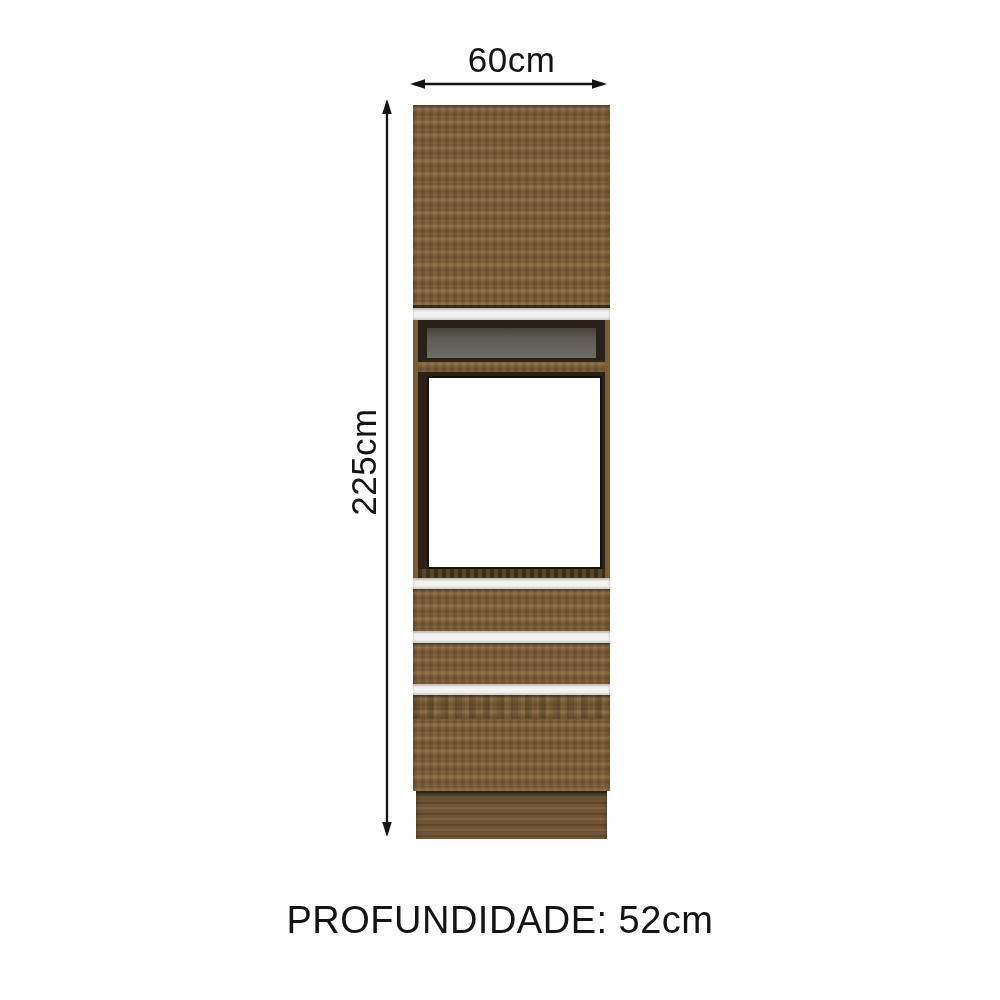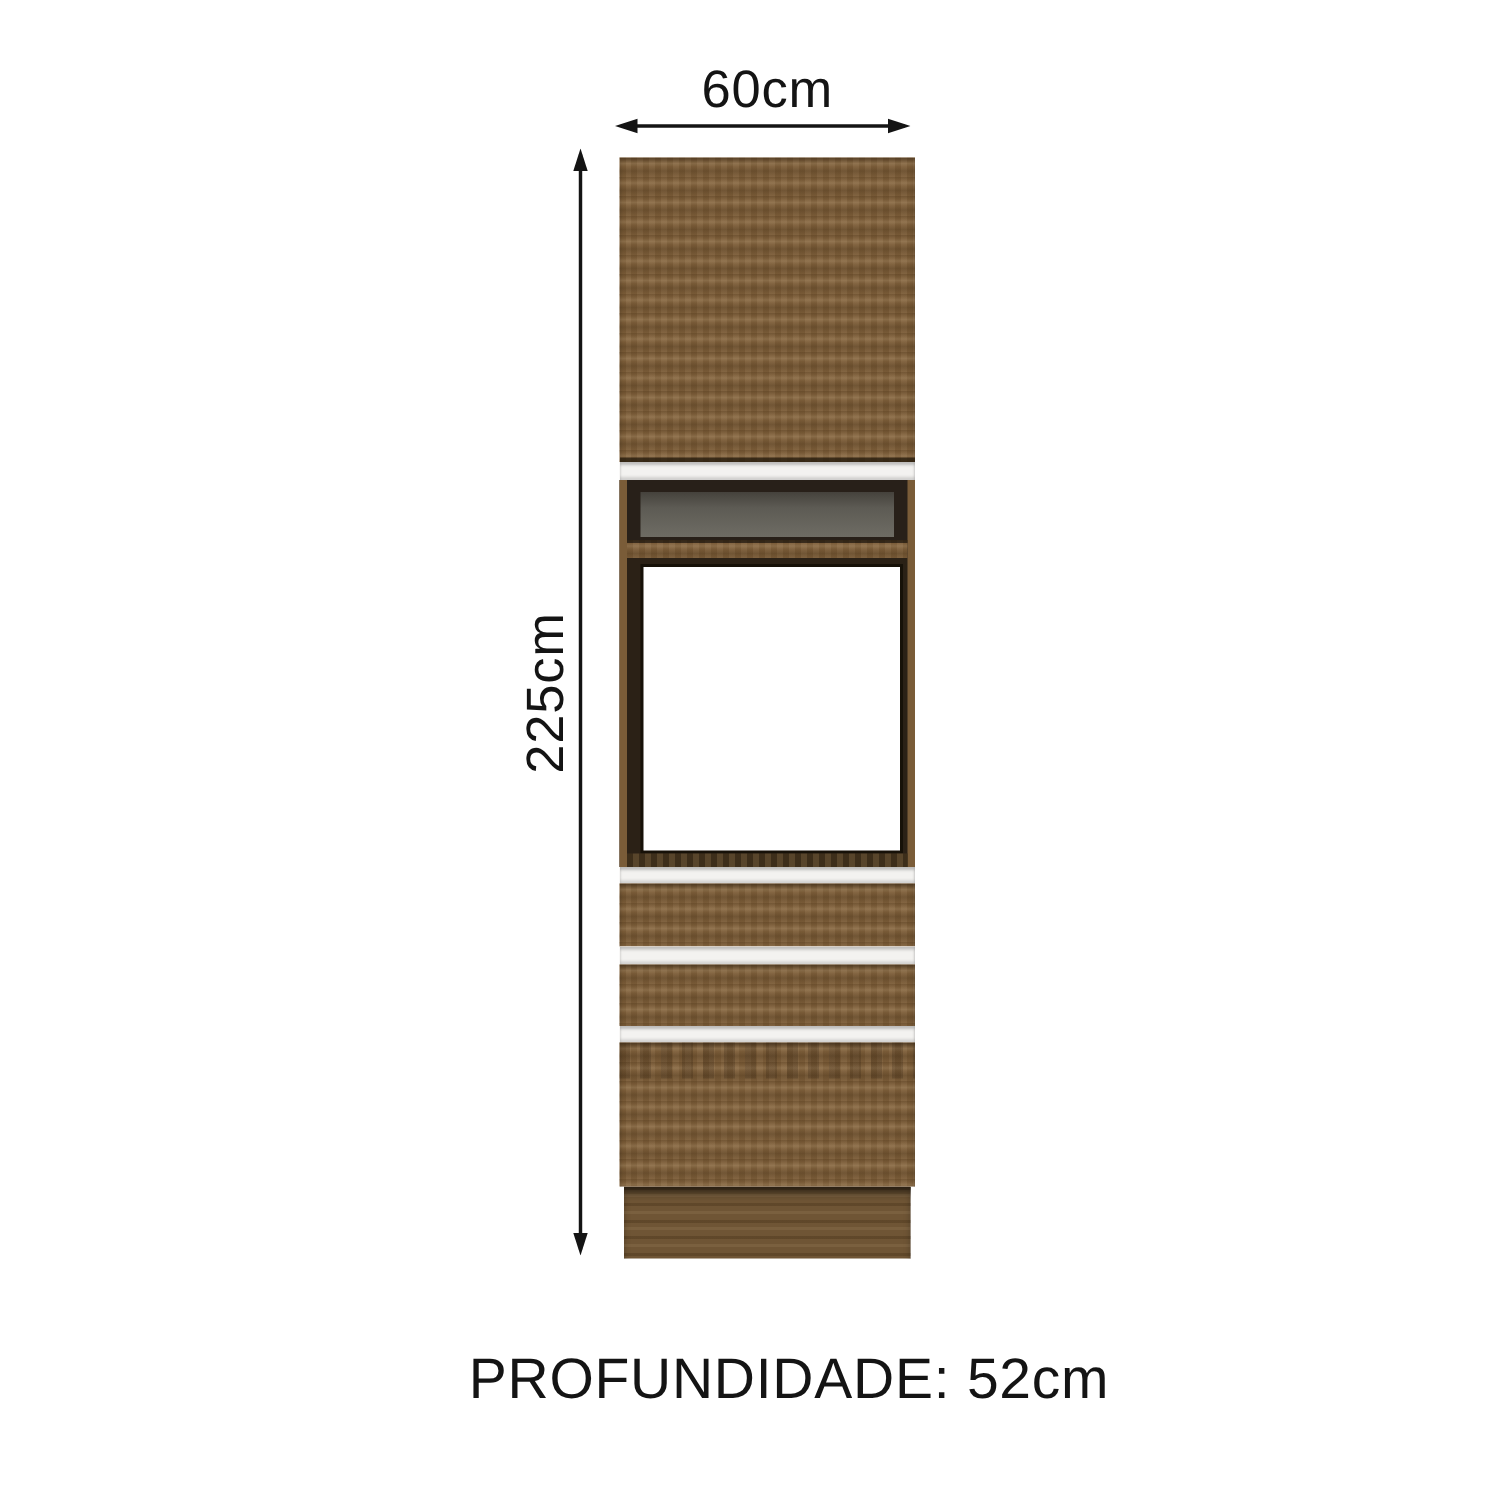--- a/index.html
+++ b/index.html
@@ -24,21 +24,20 @@
   }
   .height-label{
     left:304px;top:442px;width:120px;height:40px;
     text-align:center;line-height:40px;
     transform:rotate(-90deg);
   }
   .depth-label{
     left:50%;top:899px;
     transform:translateX(-50%);
     font-size:38px;
-    margin-left:26px;
   }
   .arrow-svg{position:absolute;display:block;}
   .width-arrow{left:410px;top:76px;}
   .height-arrow{left:379px;top:99px;}
 
   
   .cabinet{
     position:absolute;left:413px;top:105px;width:197px;height:734px;
   }
   .part{position:absolute;left:0;width:197px;}

